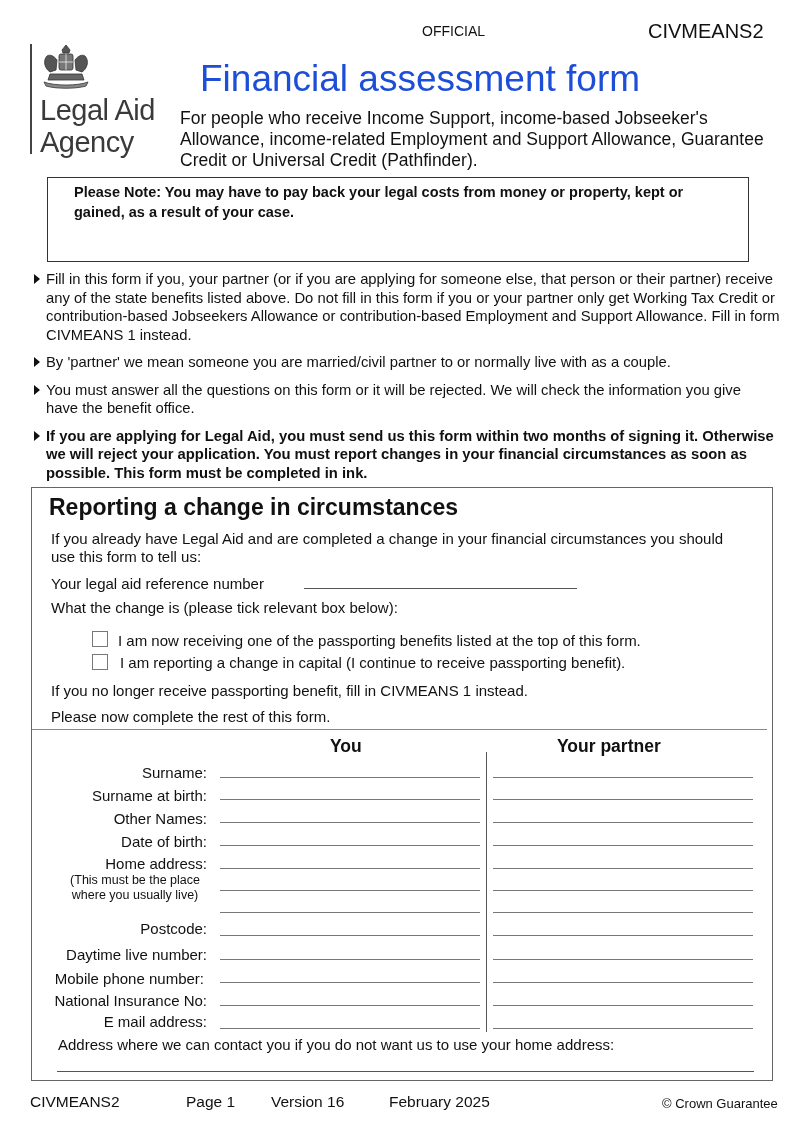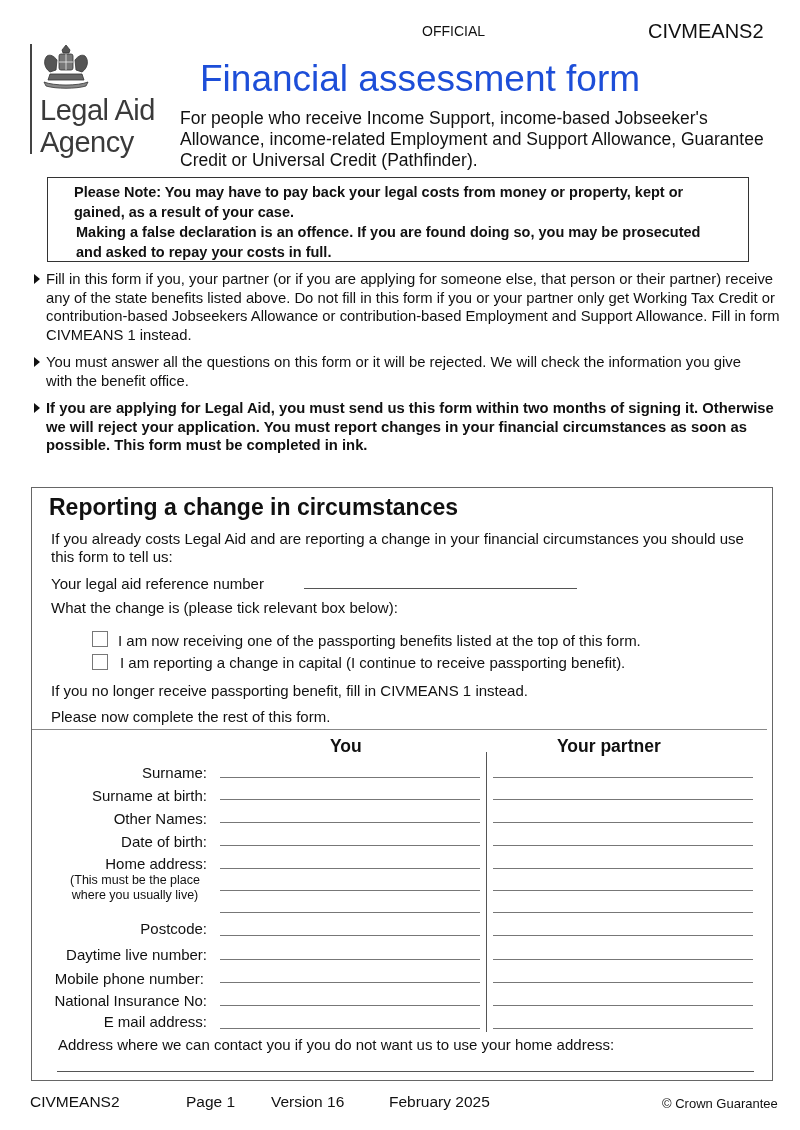--- a/index.html
+++ b/index.html
@@ -76,41 +76,44 @@
 <div class="abs logo-text">
   <div>Legal Aid</div>
   <div>Agency</div>
 </div>
 
 <div class="abs title">Financial assessment form</div>
 <div class="abs subtitle">For people who receive Income Support, income-based Jobseeker's Allowance, income-related Employment and Support Allowance, Guarantee Credit or Universal Credit (Pathfinder).</div>
 
 <div class="abs note-box">
   <p style="width:640px;">Please Note: You may have to pay back your legal costs from money or property, kept or gained, as a result of your case.</p>
-  <p class="second" style="width:640px;">Making a false declaration is an offence.  If you are found doing so, you may be prosecuted and asked to repay your costs in full.</p>
 </div>
 
 <div class="abs bullets">
   <div class="bullet" style="width:745px;">
     <span class="tri"></span>
     <span>Fill in this form if you, your partner (or if you are applying for someone else, that person or their partner) receive any of the state benefits listed above.  Do not fill in this form if you or your partner only get Working Tax Credit or contribution-based Jobseekers Allowance or contribution-based Employment and Support Allowance.  Fill in form CIVMEANS 1 instead.</span>
   </div>
+  <div class="bullet">
+    <span class="tri"></span>
+    <span>By 'partner' we mean someone you are married/civil partner to or normally live with as a couple.</span>
+  </div>
   <div class="bullet" style="width:720px;">
     <span class="tri"></span>
-    <span>You must answer all the questions on this form or it will be rejected.  We will check the information you give with the benefit office.</span>
+    <span>You must answer all the questions on this form or it will be rejected.  We will check the information you give have the benefit office.</span>
   </div>
   <div class="bullet bold" style="width:740px;">
     <span class="tri"></span>
     <span>If you are applying for Legal Aid, you must send us this form within two months of signing it. Otherwise we will reject your application. You must report changes in your financial circumstances as soon as possible.  This form must be completed in ink.</span>
   </div>
 </div>
 
 <div class="abs section-box"></div>
 <div class="abs section-title">Reporting a change in circumstances</div>
-<div class="abs section-text intro">If you already costs Legal Aid and are reporting a change in your financial circumstances you should use this form to tell us:</div>
+<div class="abs section-text intro">If you already have Legal Aid and are completed a change in your financial circumstances you should use this form to tell us:</div>
 <div class="abs section-text ref-label">Your legal aid reference number</div>
 <div class="abs ref-line"></div>
 <div class="abs section-text change-label">What the change is (please tick relevant box below):</div>
 
 <div class="abs cb cb1"></div>
 <div class="abs section-text cb-label1">I am now receiving one of the passporting benefits listed at the top of this form.</div>
 <div class="abs cb cb2"></div>
 <div class="abs section-text cb-label2">I am reporting a change in capital (I continue to receive passporting benefit).</div>
 
 <div class="abs section-text no-longer">If you no longer receive passporting benefit, fill in CIVMEANS 1 instead.</div>

